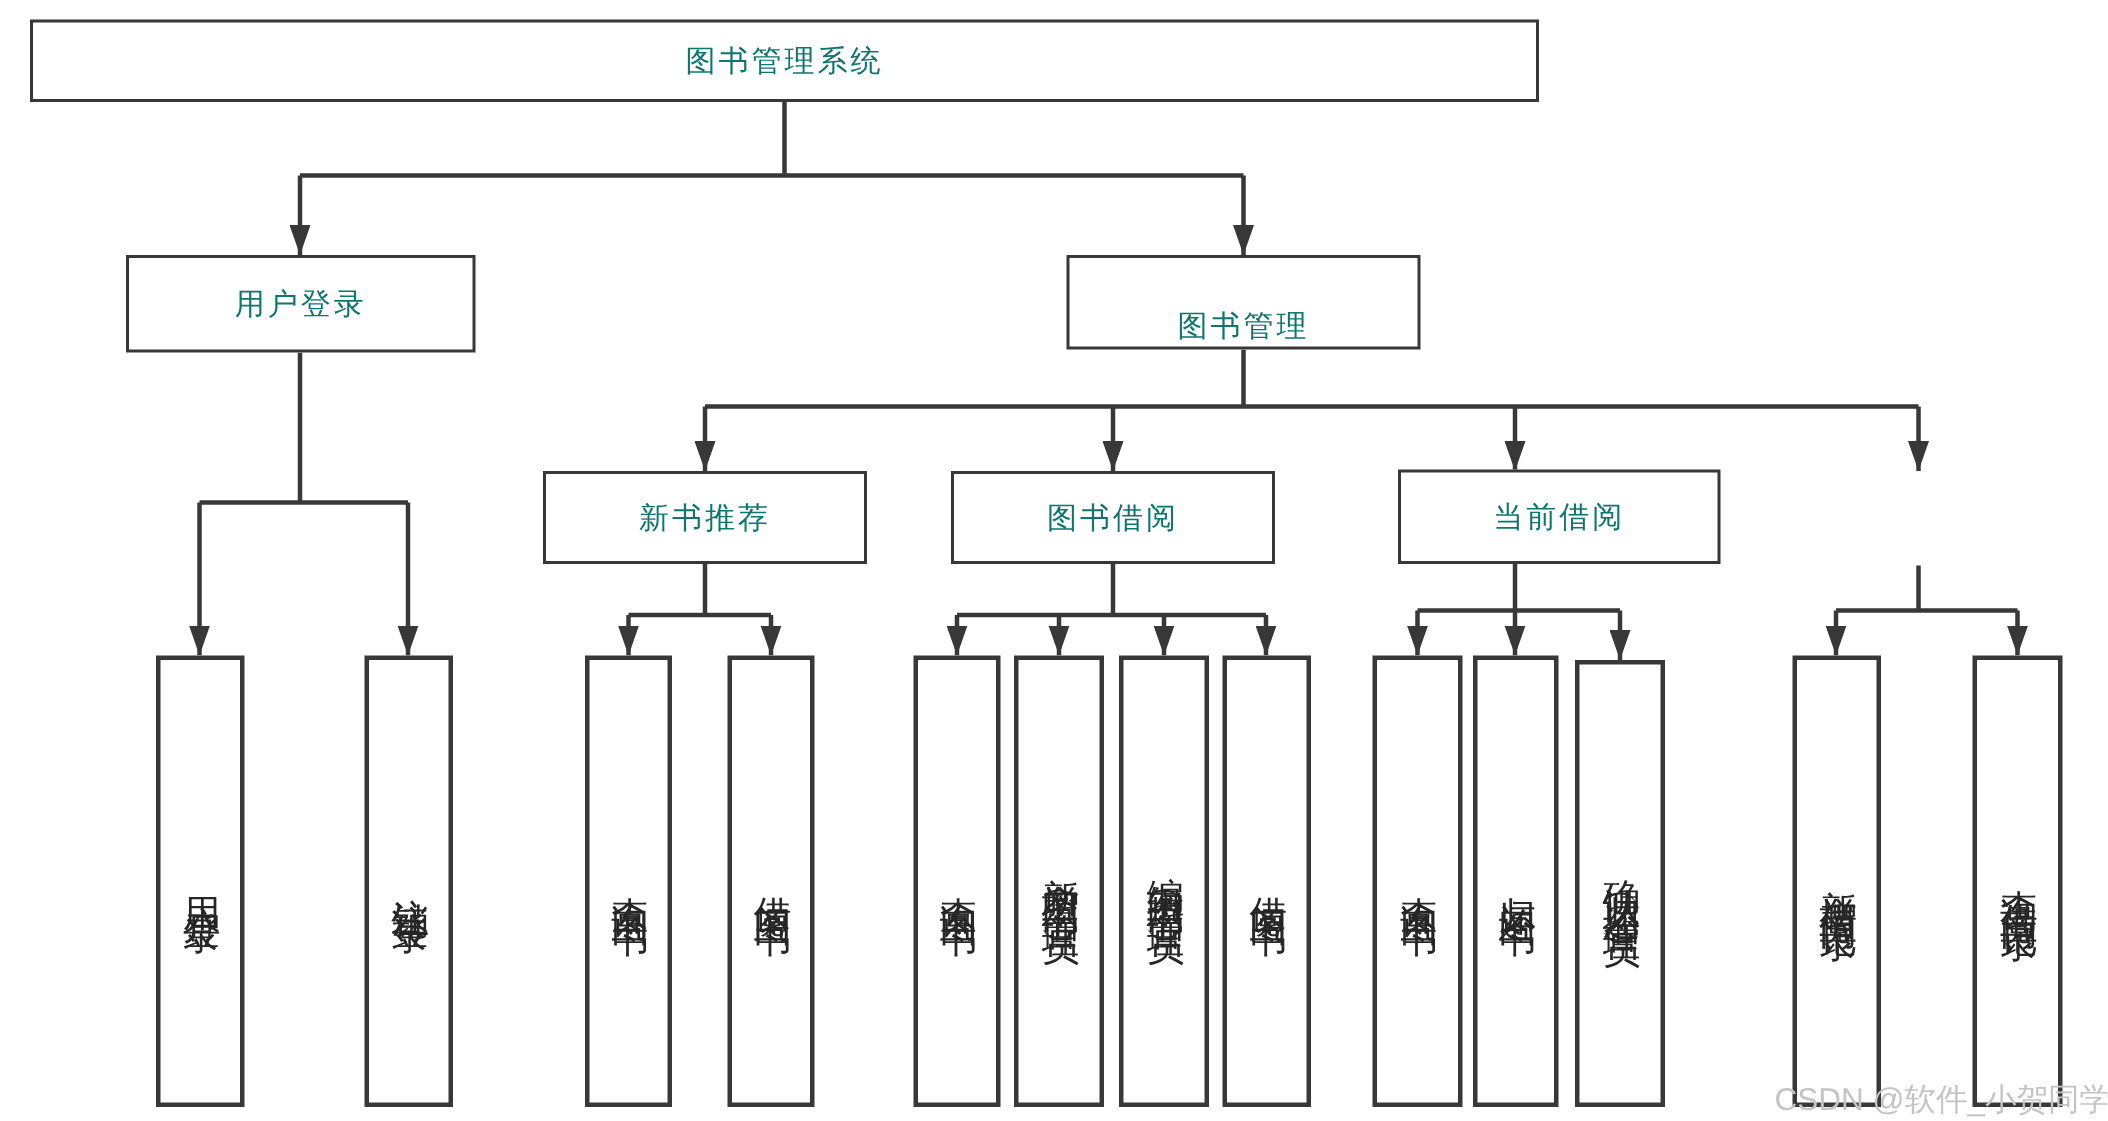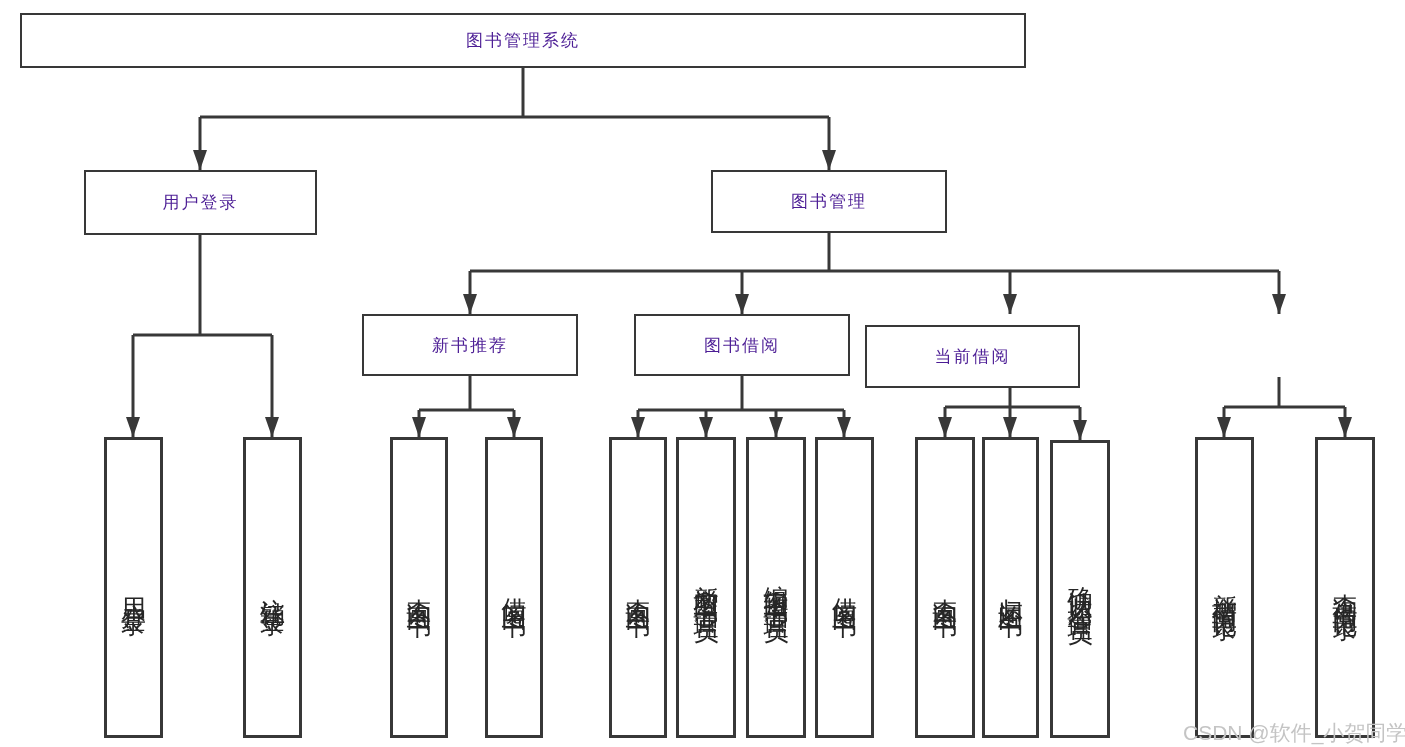--- a/index.html
+++ b/index.html
@@ -19,23 +19,23 @@
     box-sizing: border-box;
     display: flex;
     align-items: center;
     justify-content: center;
     z-index: 2;
   }
   .vbox {
     border-width: 3px;
   }
   .hlabel {
-    font-size: 17px;
+    font-size: 20px;
     letter-spacing: 2px;
-    color: #4c1d95;
+    color: #0f766e;
     white-space: nowrap;
   }
   .vlabel {
     writing-mode: vertical-rl;
     text-orientation: mixed;
     font-size: 25px;
     letter-spacing: 5px;
     color: #262626;
     line-height: 1;
   }
@@ -104,31 +104,31 @@
     </g>
   </svg>
 
   <div class="box" style="left:20px; top:13px; width:1006px; height:55px;">
     <span class="hlabel">图书管理系统</span>
   </div>
 
   <div class="box" style="left:84px; top:170px; width:233px; height:65px;">
     <span class="hlabel">用户登录</span>
   </div>
-  <div class="box" style="left:711px; top:170px; width:236px; height:63px;">
+  <div class="box" style="left:711px; top:170px; width:236px; height:63px;align-items:flex-end;">
     <span class="hlabel">图书管理</span>
   </div>
 
   <div class="box" style="left:362px; top:314px; width:216px; height:62px;font-family:Liberation Serif, serif;">
     <span class="hlabel">新书推荐</span>
   </div>
   <div class="box" style="left:634px; top:314px; width:216px; height:62px;">
     <span class="hlabel">图书借阅</span>
   </div>
-  <div class="box" style="left:865px; top:313px; width:215px; height:63px;margin-top:12px;">
+  <div class="box" style="left:932px; top:313px; width:215px; height:63px;">
     <span class="hlabel">当前借阅</span>
   </div>
 
   <div class="box vbox" style="left:104px; top:437px; width:59px; height:301px;">
     <span class="vlabel">用户登录</span>
   </div>
   <div class="box vbox" style="left:243px; top:437px; width:59px; height:301px;">
     <span class="vlabel">注销登录</span>
   </div>
 

